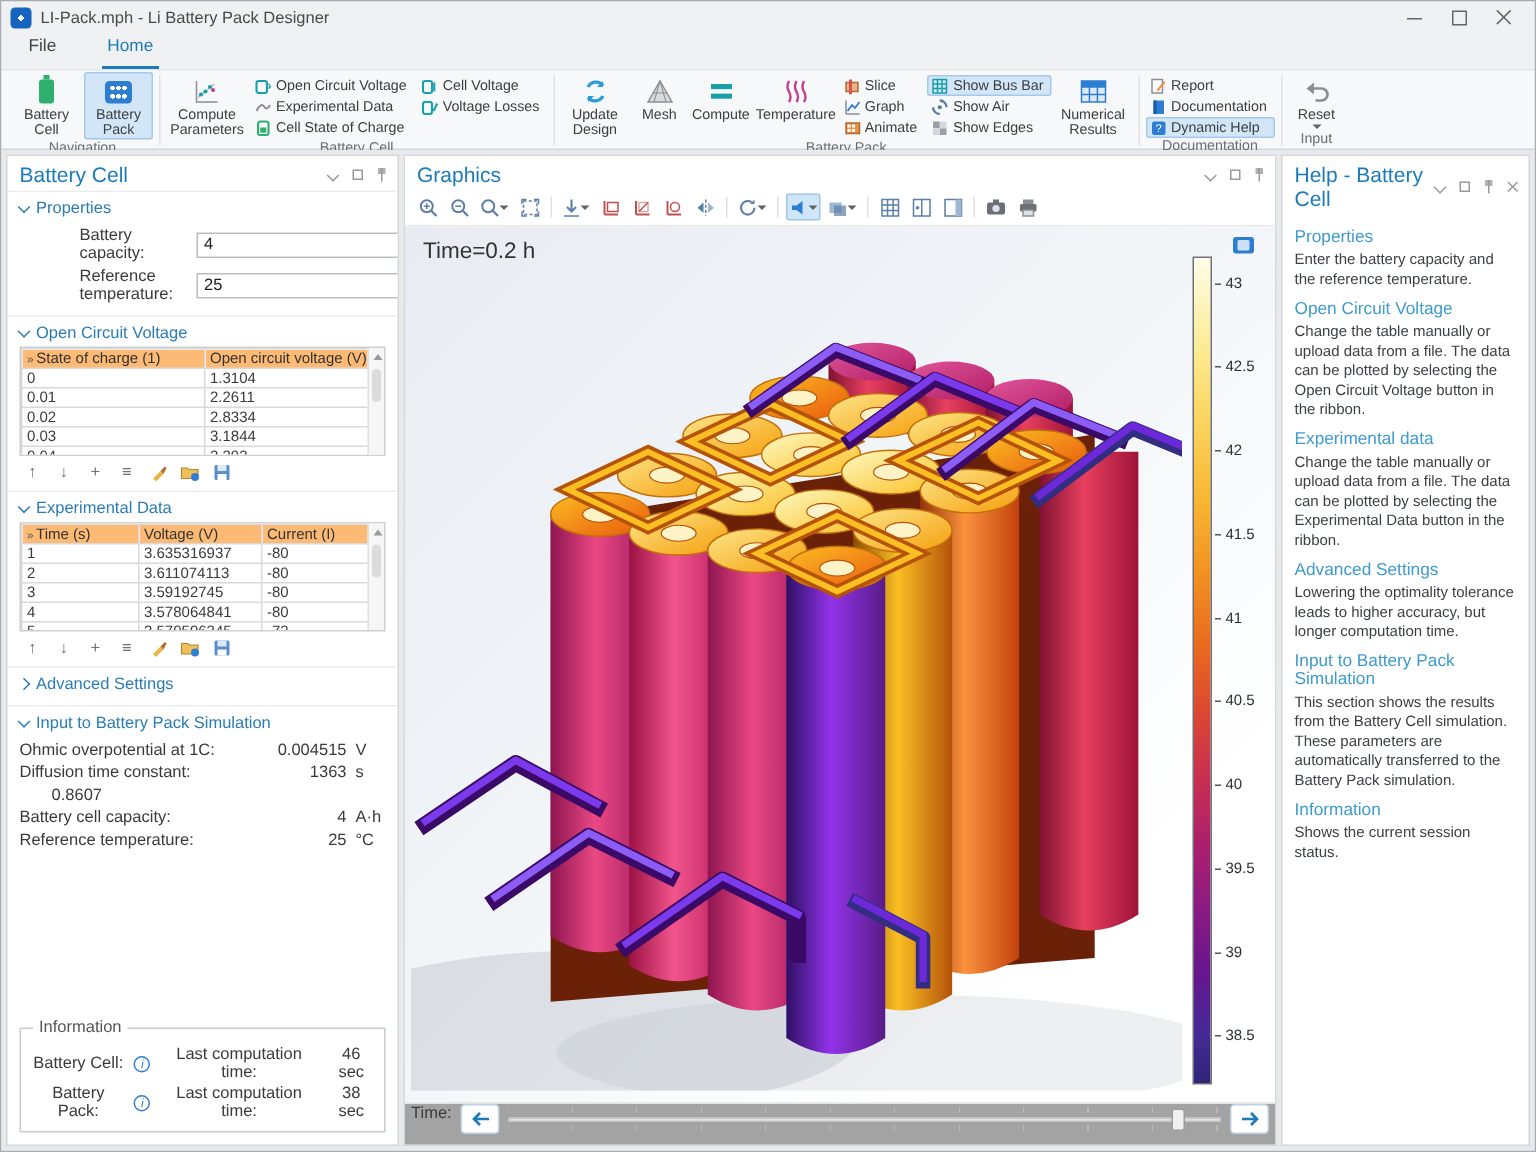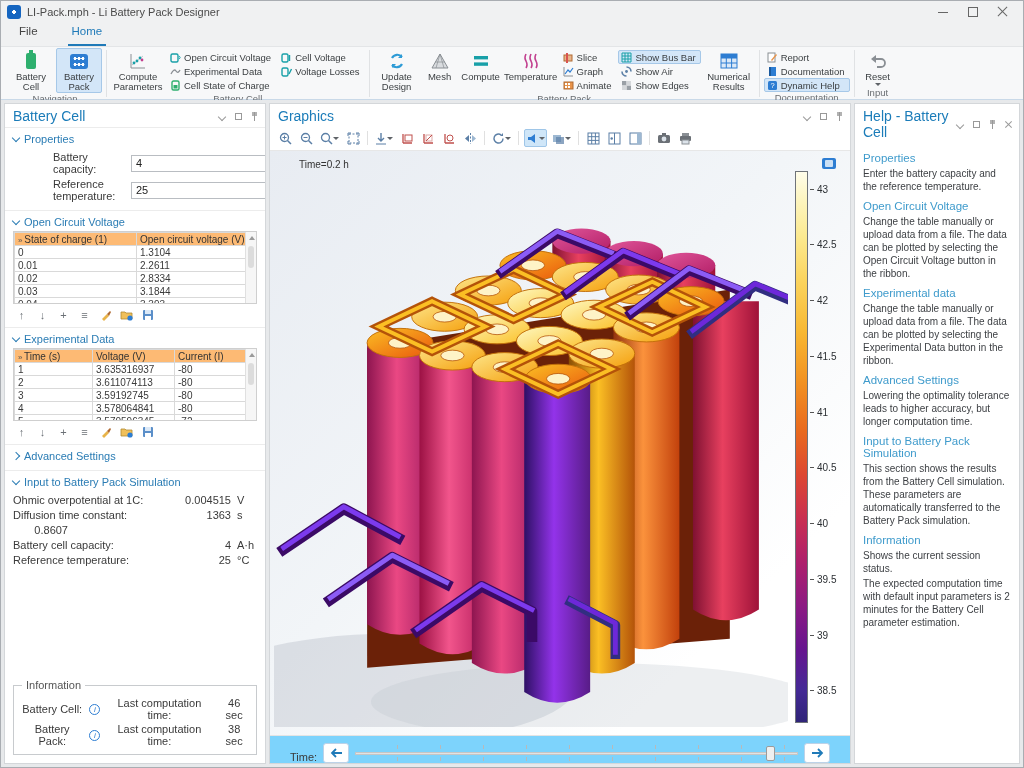--- a/index.html
+++ b/index.html
@@ -124,40 +124,40 @@
   .gfx-panel { flex:1; min-width:0; }
   .gfx-toolbar { display:flex; align-items:center; gap:3px; padding:2px 6px 3px; border-bottom:1px solid #e7e7e7; }
   .gtb { height:18px; min-width:18px; display:flex; align-items:center; justify-content:center;
     border:1px solid transparent; border-radius:2px; cursor:default; padding:0 1px; }
   .gtb.selected { background:#cfe6f8; border-color:#9fc6e8; }
   .gtb svg { display:block; }
   .gsep { width:1px; height:14px; background:#e0e0e0; margin:0 2px; }
 
   .plot { position:relative; flex:1; min-height:0;
     background:linear-gradient(135deg,#e8ecf2 0%,#f2f5f8 45%,#ffffff 80%); overflow:hidden; }
-  .anno-time { position:absolute; left:12px; top:8px; font-size:10px; color:#333;margin-left:17px; }
+  .anno-time { position:absolute; left:12px; top:8px; font-size:15px; color:#333; }
   .anno-title { position:absolute; left:0; right:56px; top:8px; text-align:center; font-size:11px; color:#333; }
   .view-ic { position:absolute; right:14px; top:7px; width:14px; height:11px; border-radius:2px;
     background:#2d7dd2; }
   .view-ic::after { content:""; position:absolute; inset:2px 3px; border-radius:1px; background:#e8f1fb; opacity:.85; }
   .pack-svg { position:absolute; left:4px; top:26px; width:calc(100% - 66px); height:calc(100% - 34px); }
 
   .colorbar-wrap { position:absolute; top:20px; bottom:12px; right:8px; display:flex; }
   .colorbar { width:13px; border:1px solid #6f7379; height:100%;
     background:linear-gradient(to bottom,
       #fffdea 0%,#fdf5c0 5%,#fce98e 12%,#fbd35c 20%,#f8b833 29%,#f29222 38%,
       #e96a1e 47%,#dd4731 55%,#c92f51 63%,#ad1f6c 71%,#8b1a83 79%,#65158f 87%,
       #452a96 94%,#2f2478 100%); }
   .cb-labels { display:flex; flex-direction:column; justify-content:space-between;
     padding:13px 0 27px; margin-left:2px; width:32px; }
   .cb-label { font-size:10px; color:#2b2f33; display:flex; align-items:center; height:10px; }
   .cb-label::before { content:""; width:4px; border-top:1px solid #555; margin-right:3px; }
 
-  .time-row { height:28px; display:flex; align-items:flex-end; gap:6px; padding:0 20px;
-    border-top:1px solid #e4e4e4; background:#7dd3fc; }
+  .time-row { height:28px; display:flex; align-items:flex-start; gap:6px; padding:0 4px;
+    border-top:1px solid #e4e4e4; background:#a3a3a3; }
   .arrow-btn { width:26px; height:20px; border:1px solid #bcd2e8; border-radius:3px; background:#fff;
     display:flex; align-items:center; justify-content:center; cursor:default; flex:none; }
   .slider { position:relative; flex:1; height:20px; }
   .slider .track { position:absolute; left:0; right:0; top:9px; height:3px; background:#e2e2e2;
     border:1px solid #c6c6c6; }
   .slider .ticks-top,.slider .ticks-bottom { position:absolute; left:0; right:0; height:4px;
     background-image:repeating-linear-gradient(to right, transparent 0 42px, #b9b9b9 42px 43px); }
   .slider .ticks-top { top:2px; } .slider .ticks-bottom { bottom:2px; }
   .slider .thumb { position:absolute; top:3px; left:calc(94% - 5px); width:9px; height:15px;
     background:#f0f0f0; border:1px solid #9b9b9b; border-radius:2px; }
@@ -980,18 +980,17 @@
         <div class="help-h">Open Circuit Voltage</div>
         <div class="help-p">Change the table manually or upload data from a file. The data can be plotted by selecting the Open Circuit Voltage button in the ribbon.</div>
         <div class="help-h">Experimental data</div>
         <div class="help-p">Change the table manually or upload data from a file. The data can be plotted by selecting the Experimental Data button in the ribbon.</div>
         <div class="help-h">Advanced Settings</div>
         <div class="help-p">Lowering the optimality tolerance leads to higher accuracy, but longer computation time.</div>
         <div class="help-h">Input to Battery Pack Simulation</div>
         <div class="help-p">This section shows the results from the Battery Cell simulation. These parameters are automatically transferred to the Battery Pack simulation.</div>
         <div class="help-h">Information</div>
         <div class="help-p">Shows the current session status.</div>
-        <div class="help-p">The expected computation time with default input parameters is 2 minutes for the Battery Cell parameter estimation.</div>
       </div>
     </div>
 
   </div>
 </div>
 
 </body></html>

